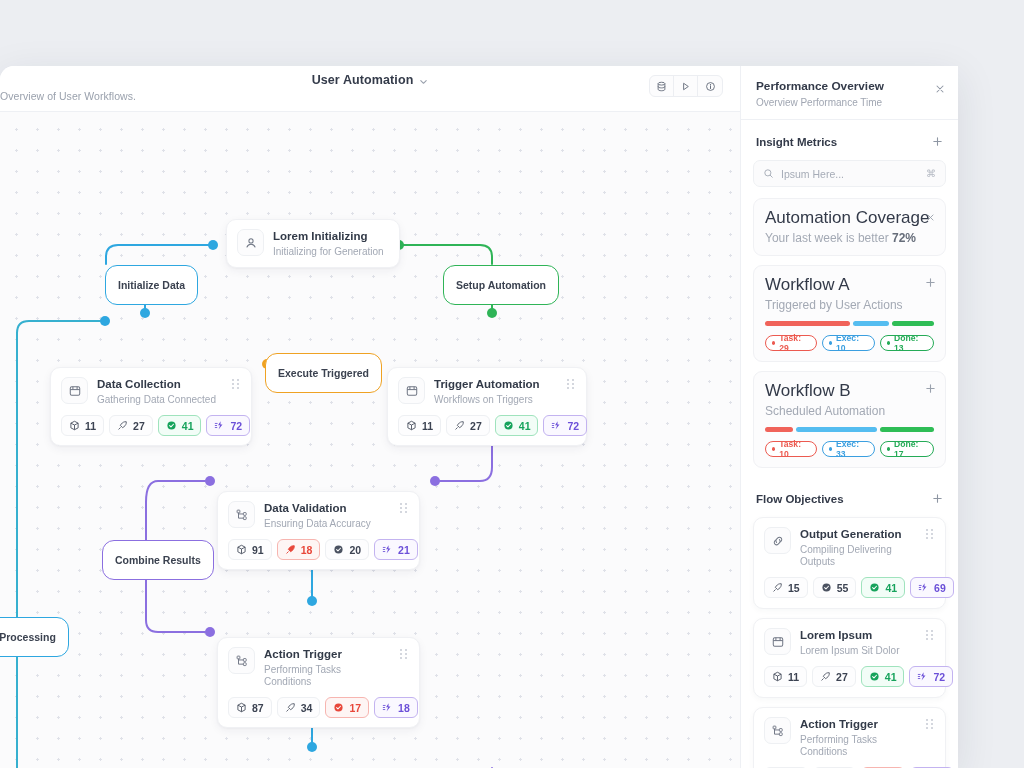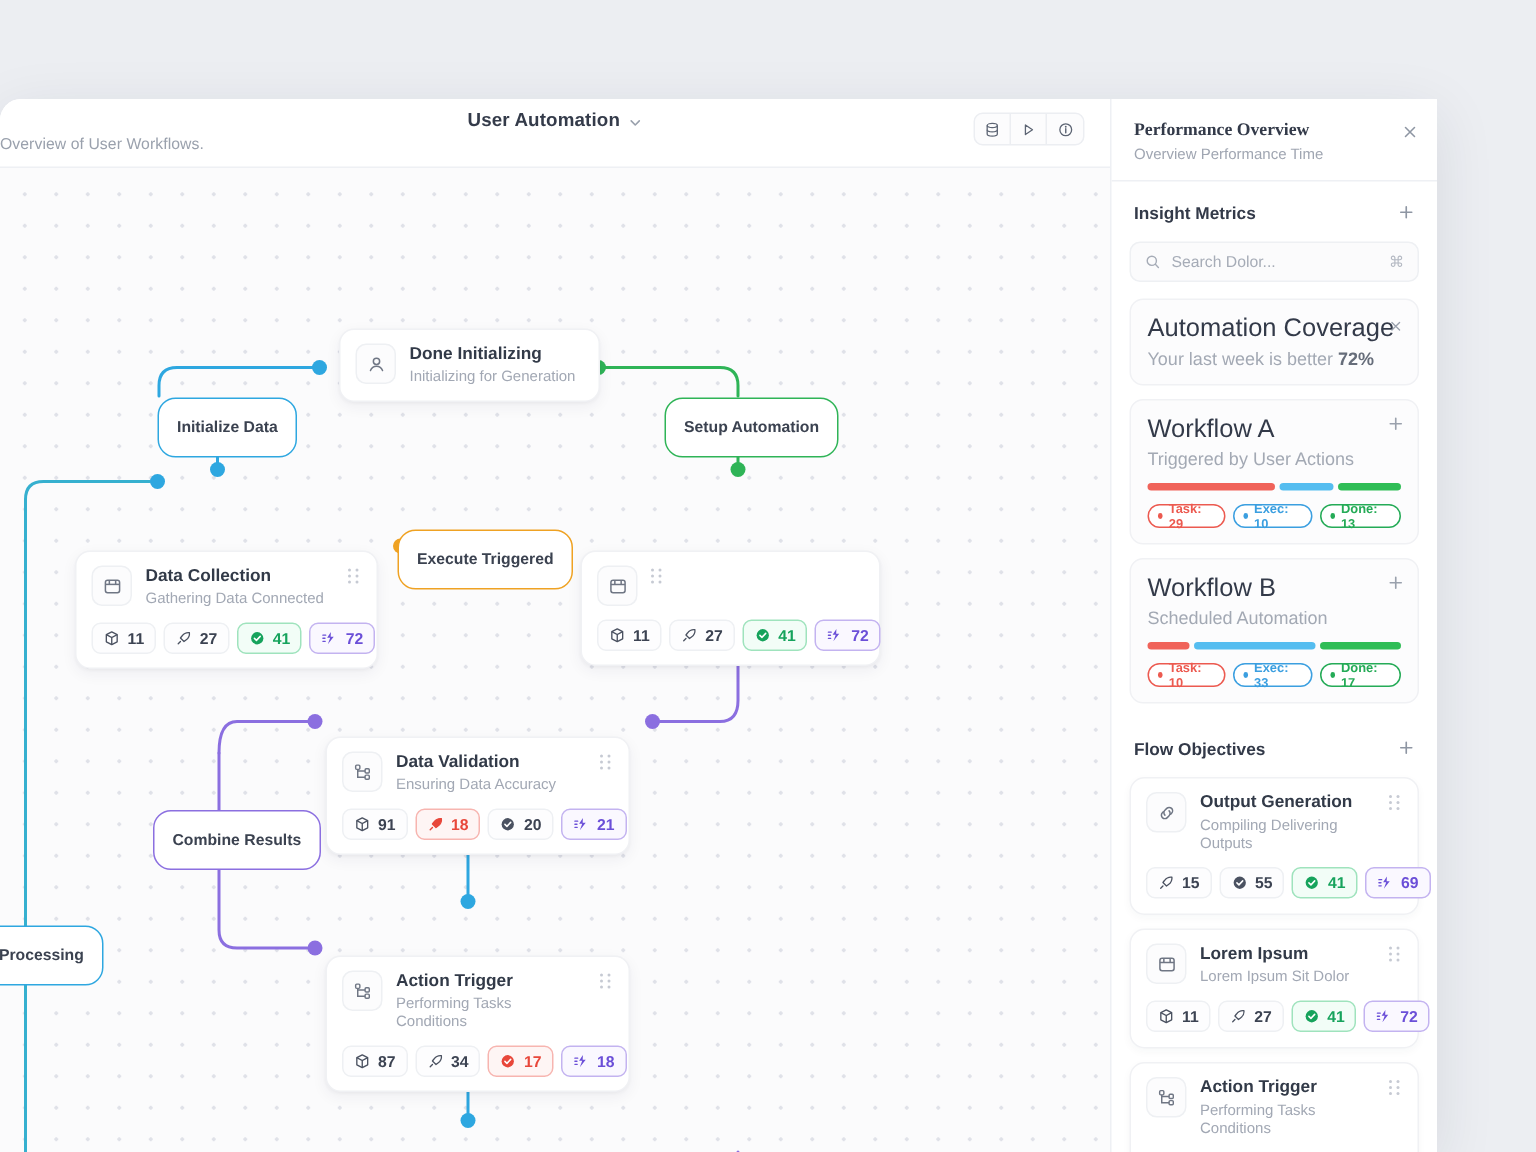--- a/index.html
+++ b/index.html
@@ -122,21 +122,21 @@
 
   
   .sidebar {
     position:absolute; right:0; top:0;
     width:218px; height:702px;
     background:#fff;
     border-left:1px solid #eef0f4;
     overflow:hidden;
   }
   .sb-head { padding:13px 15px 11px 15px; border-bottom:1px solid #eef0f4; position:relative; }
-  .sb-title { font-size:11.8px; font-weight:700; color:#333a49;font-family:Liberation Serif, serif; }
+  .sb-title { font-size:11.8px; font-weight:700; color:#333a49; }
   .sb-sub { font-size:10px; color:#a0a6b2; margin-top:4px; }
   .sb-close { position:absolute; right:13px; top:14px; cursor:pointer; }
 
   .sb-sec {
     display:flex; align-items:center; justify-content:space-between;
     padding:13px 15px 9px 15px;
   }
   .sb-sec-title { font-size:11.5px; font-weight:700; color:#333a49; }
   .plus { cursor:pointer; }
 
@@ -282,21 +282,21 @@
 
       <div class="node" style="left:226px; top:107px; width:174px;">
         <div class="node-head">
           <div class="node-ico">
             <svg width="14" height="14" viewBox="0 0 16 16">
               <circle cx="8" cy="5.6" r="2.4" fill="none" stroke="#6f7684" stroke-width="1.15"></circle>
               <path d="M3.4 12.6c.8-2.2 2.6-3.3 4.6-3.3s3.8 1.1 4.6 3.3" fill="none" stroke="#6f7684" stroke-width="1.15" stroke-linecap="round"></path>
             </svg>
           </div>
           <div class="node-txt">
-            <div class="node-title">Done Initializing</div>
+            <div class="node-title">Lorem Initializing</div>
             <div class="node-sub">Initializing for Generation</div>
           </div>
         </div>
       </div>
 
       <div class="node" style="left:50px; top:255px; width:202px;">
         <div class="node-head">
           <div class="node-ico">
             <svg width="14" height="14" viewBox="0 0 16 16">
               <rect x="2.6" y="3.2" width="10.8" height="9.6" rx="1.7" fill="none" stroke="#6f7684" stroke-width="1.15"></rect>
@@ -350,20 +350,24 @@
       </div>
 
       <div class="node" style="left:387px; top:255px; width:200px;">
         <div class="node-head">
           <div class="node-ico">
             <svg width="14" height="14" viewBox="0 0 16 16">
               <rect x="2.6" y="3.2" width="10.8" height="9.6" rx="1.7" fill="none" stroke="#6f7684" stroke-width="1.15"></rect>
               <path d="M2.6 6.4h10.8" stroke="#6f7684" stroke-width="1.15"></path>
               <path d="M5.6 3.2v3.2M10.4 3.2v3.2" stroke="#6f7684" stroke-width="1.15"></path>
             </svg>
+          </div>
+          <div class="node-txt">
+            <div class="node-title">Trigger Automation</div>
+            <div class="node-sub">Workflows on Triggers</div>
           </div>
           <div class="grip">
             <i style="left:0;top:0"></i>
               <i style="left:5px;top:0"></i>
             <i style="left:0;top:4px"></i>
               <i style="left:5px;top:4px"></i>
             <i style="left:0;top:8px"></i>
               <i style="left:5px;top:8px"></i>
           </div>
         </div>
@@ -535,21 +539,21 @@
               <path d="M6 2v8M2 6h8" stroke="#8e96a3" stroke-width="1.2" stroke-linecap="round"></path>
             </svg>
         </span>
       </div>
 
       <div class="search">
         <svg width="11" height="11" viewBox="0 0 14 14">
             <circle cx="6.2" cy="6.2" r="3.9" fill="none" stroke="#a6acb7" stroke-width="1.2"></circle>
             <path d="M9.2 9.2l2.6 2.6" stroke="#a6acb7" stroke-width="1.2" stroke-linecap="round"></path>
           </svg>
-        <span class="search-ph">Search Dolor...</span>
+        <span class="search-ph">Ipsum Here...</span>
         <span class="kbd">⌘</span>
       </div>
 
       <div class="card">
         <div class="card-title">Automation Coverage</div>
         <div class="card-sub">
           <span>Your last week is better </span><span class="pct">72%</span>
         </div>
         <span class="card-x">
           <svg width="9" height="9" viewBox="0 0 12 12">

